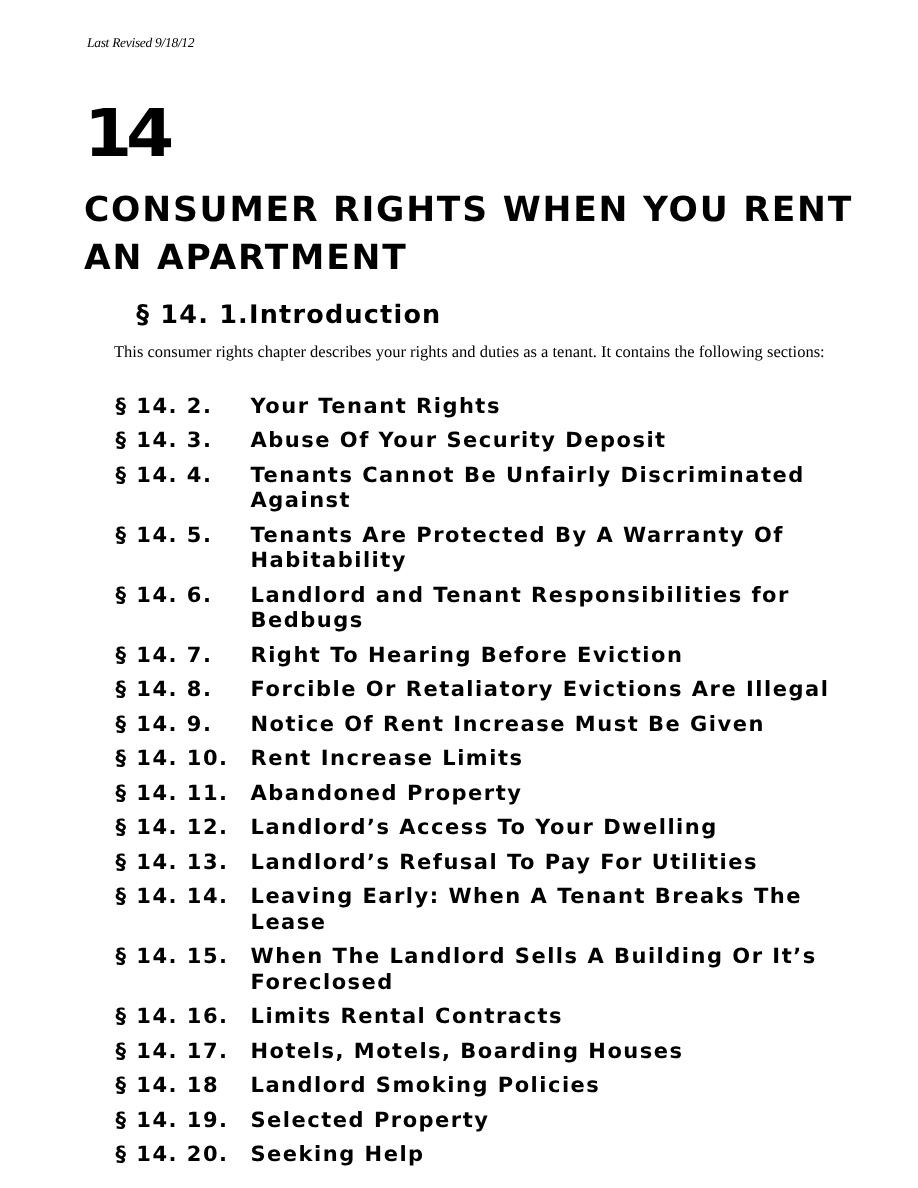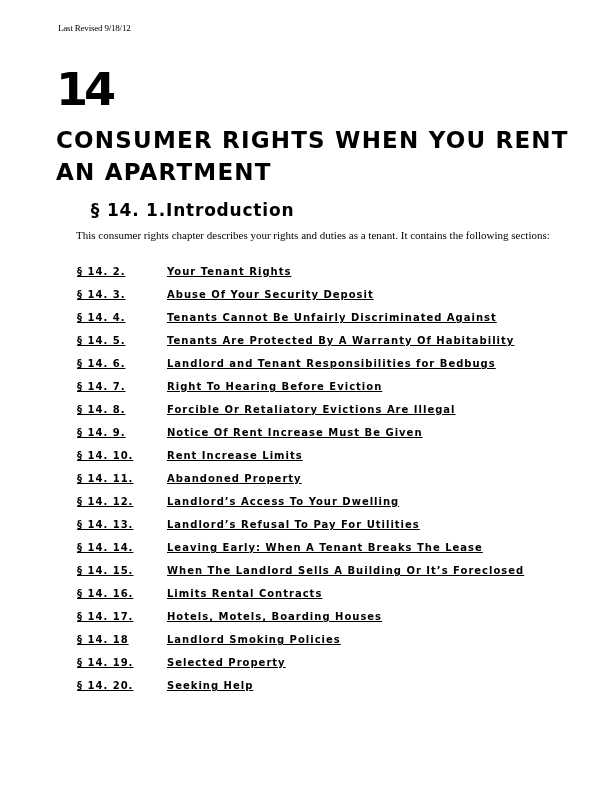--- a/index.html
+++ b/index.html
@@ -1,24 +1,24 @@
 <!DOCTYPE html>
 <html><head>
   <meta charset="utf-8">
   <style>
     html, body { margin: 0; padding: 0; background: #ffffff; }
     body { width: 612px; height: 792px; position: relative; overflow: hidden; color: #000; }
-    .revised { position: absolute; left: 58px; top: 23px; font-family: "Liberation Serif", serif; font-size: 9px; letter-spacing: -0.2px; }
+    .revised { position: absolute; left: 58px; top: 23px; font-family: "Liberation Serif", serif; font-size: 9px; letter-spacing: -0.2px; font-style: italic; }
     .chapnum { position: absolute; left: 56px; top: 68px; font-family: "DejaVu Sans", sans-serif; font-weight: bold; font-size: 44px; letter-spacing: -4px; line-height: 44px; transform: scaleX(1.05); transform-origin: left; }
     .title { position: absolute; left: 56px; top: 124px; font-family: "DejaVu Sans", sans-serif; font-weight: bold; font-size: 23px; line-height: 32px; letter-spacing: 1.2px; width: 520px; }
     .intro-head { position: absolute; left: 76px; top: 200px; font-family: "DejaVu Sans", sans-serif; font-weight: bold; font-size: 17px; letter-spacing: 0.8px; }
     .intro-head .num { display: inline-block; width: 90px; text-align: right; }
     .intro-text { position: absolute; left: 56px; top: 229px; width: 500px; font-family: "Liberation Serif", serif; font-size: 11px; line-height: 13px; text-indent: 20px; }
     .toc { position: absolute; left: 77px; top: 263px; width: 500px; }
-    .toc-row { display: flex; font-family: "DejaVu Sans", sans-serif; font-weight: bold; font-size: 10px; line-height: 17px; letter-spacing: 1px; margin-bottom: 6px; text-decoration: underline; }
+    .toc-row { display: flex; font-family: "DejaVu Sans", sans-serif; font-weight: bold; font-size: 14px; line-height: 17px; letter-spacing: 1px; margin-bottom: 6px; }
     .toc-row .num { width: 90px; flex: 0 0 90px; }
     .toc-row .label { flex: 1; }
   </style>
 </head>
 <body>
 
 <div class="revised">Last Revised 9/18/12</div>
 <div class="chapnum">14</div>
 <div class="title">CONSUMER RIGHTS WHEN YOU RENT AN APARTMENT</div>
 

